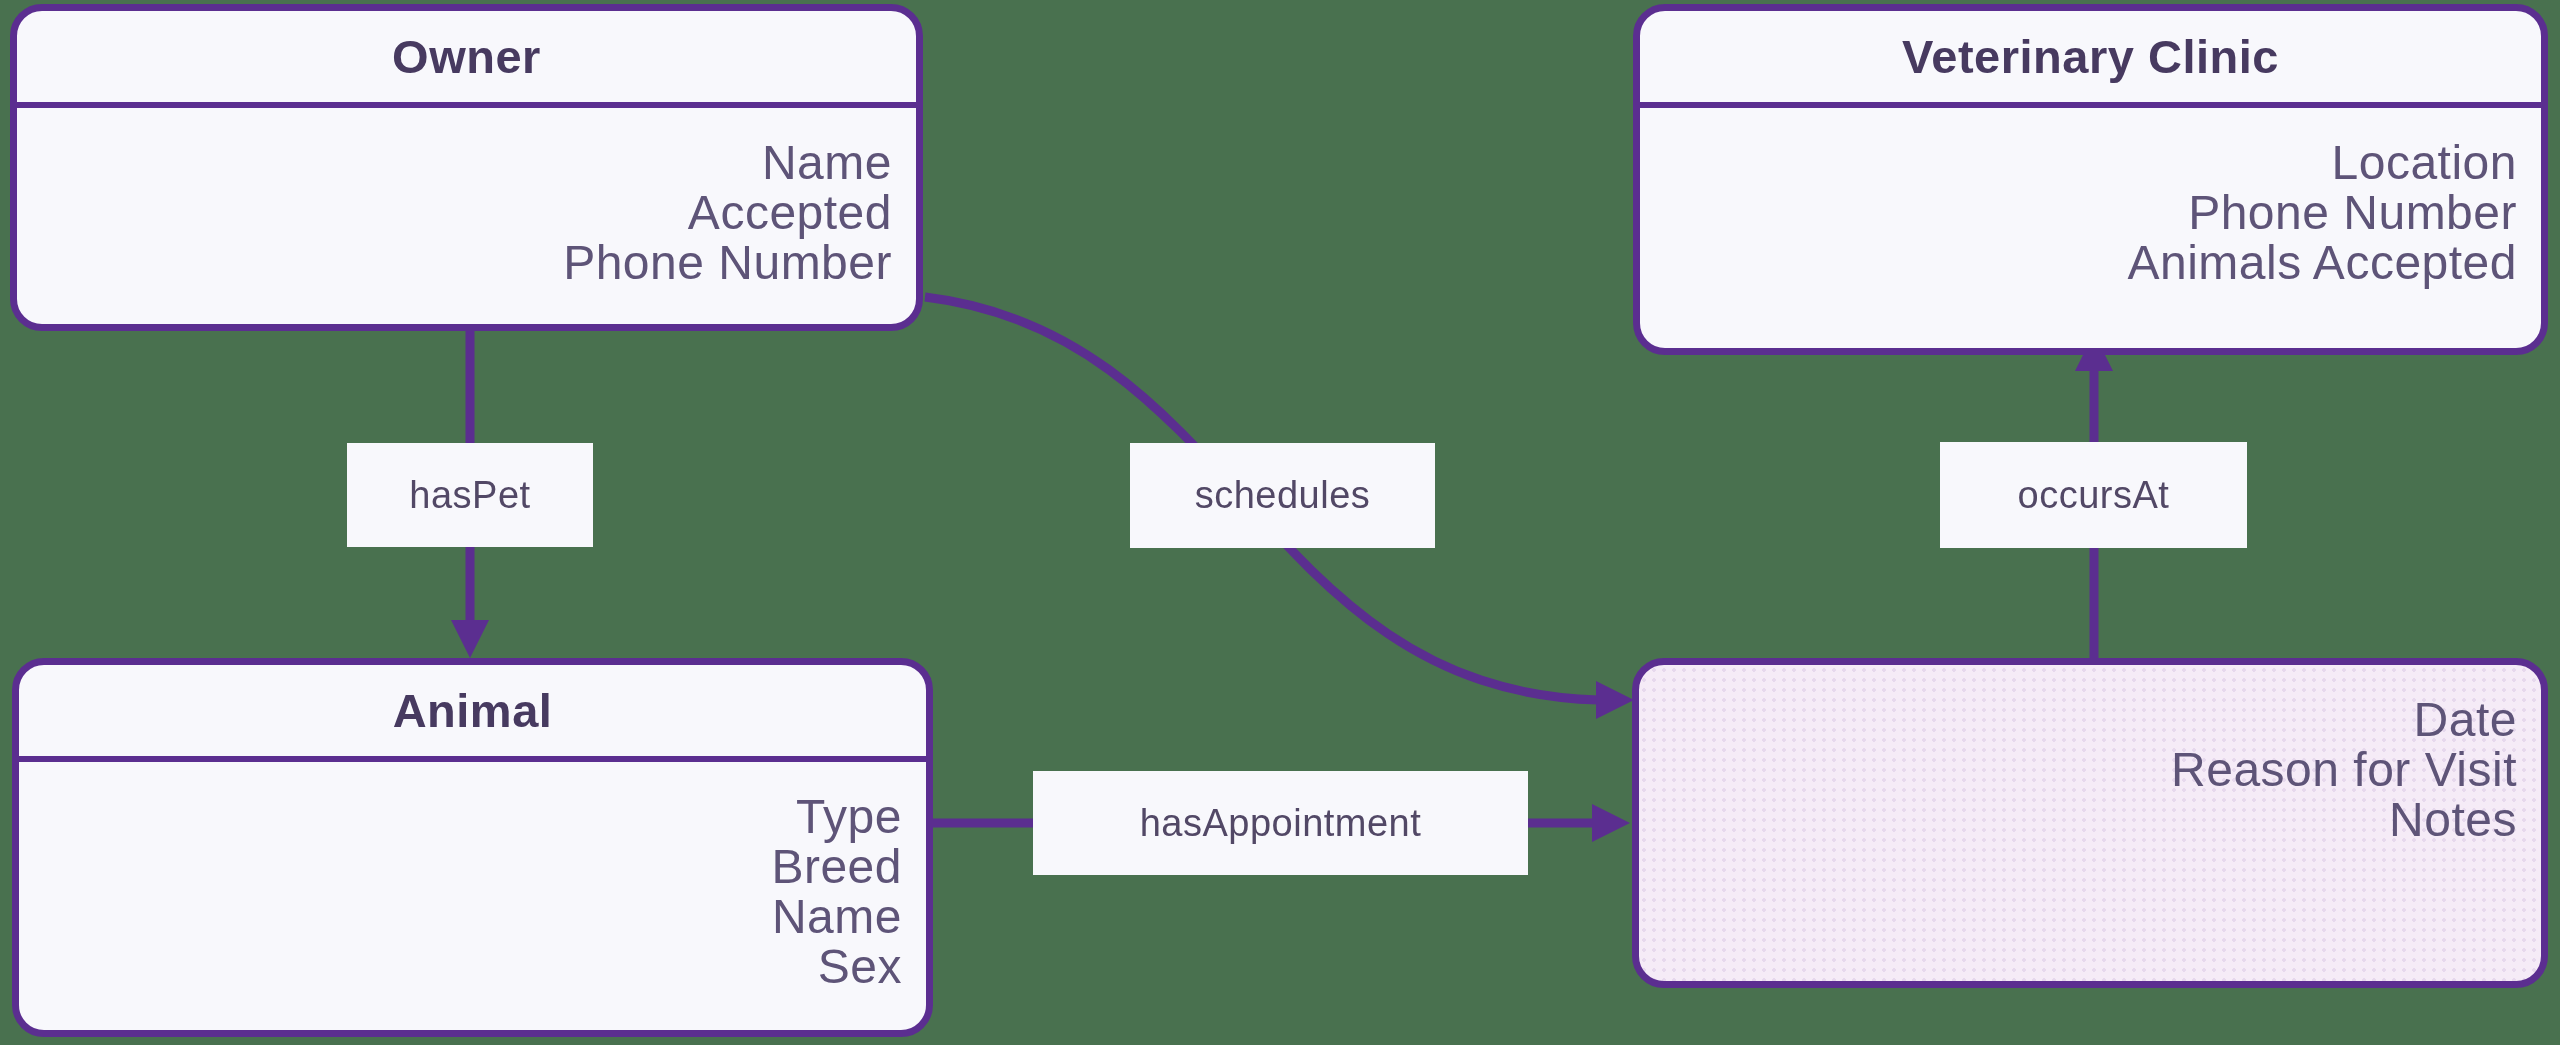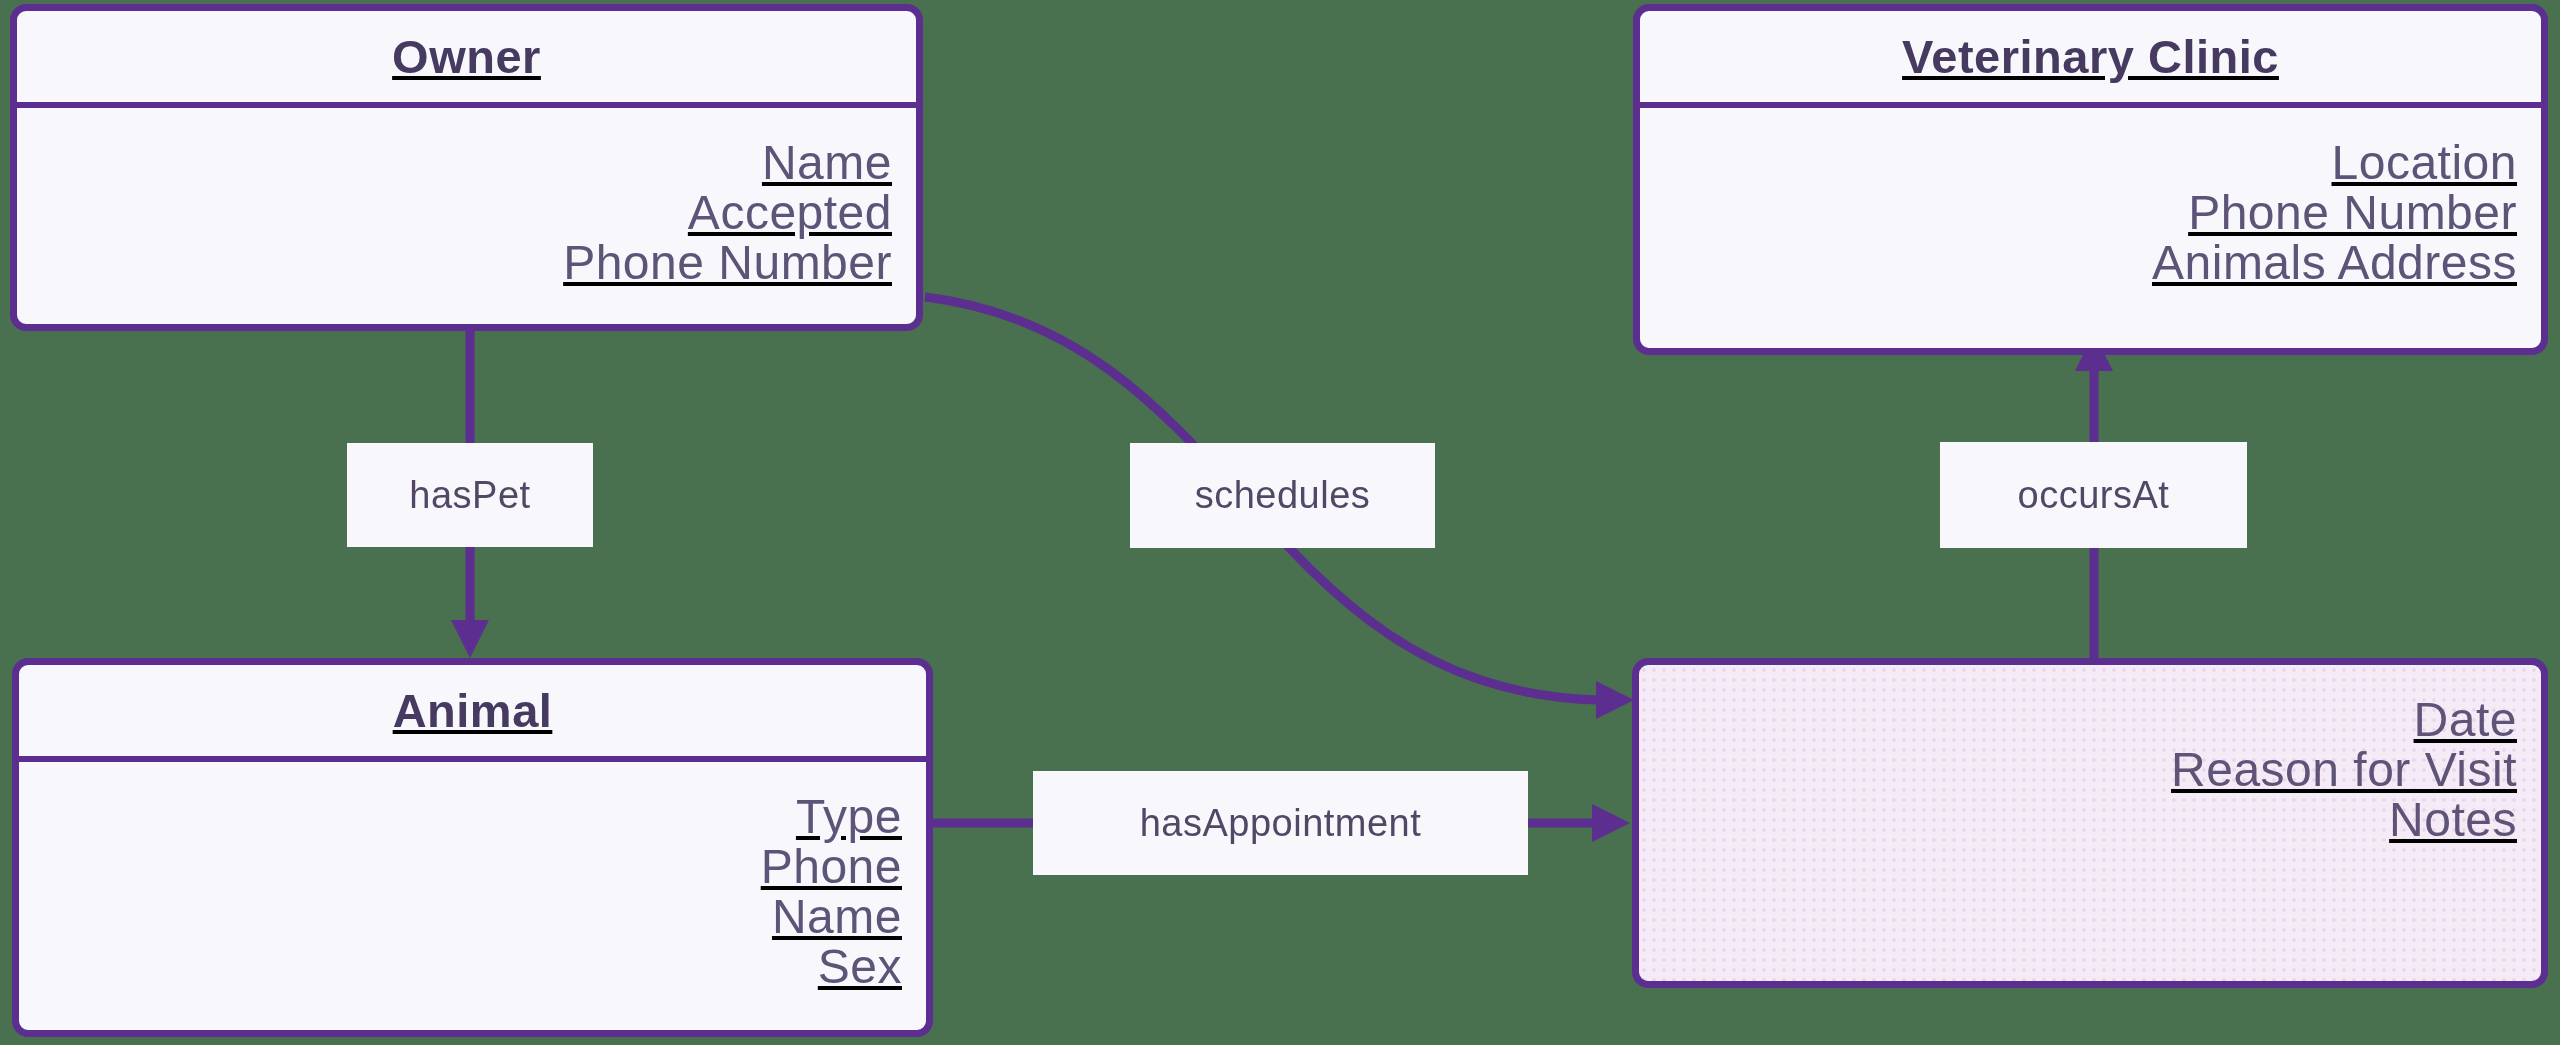--- a/index.html
+++ b/index.html
@@ -21,22 +21,21 @@
     overflow:hidden;
   }
   .arrows{position:absolute;left:0;top:0;z-index:1;}
   .arrows path{stroke:var(--accent);stroke-width:9;fill:none;}
   .arrows polygon{fill:var(--accent);stroke:none;}
 
   .entity{
     position:absolute;z-index:2;
     background:var(--box-fill);
     border:7px solid var(--accent);
-    border-radius:16px;
-    text-decoration:underline;
+    border-radius:32px;
   }
   .entity.tinted{
     background-color:var(--visit-fill);
     background-image:radial-gradient(circle, rgba(103,52,150,0.10) 1.8px, transparent 1.9px);
     background-size:10px 10px;
   }
   .entity-title{
     height:97px;
     display:flex;align-items:center;justify-content:center;
     font-size:47px;font-weight:bold;
@@ -95,29 +94,29 @@
       <div>Accepted</div>
       <div>Phone Number</div>
     </div>
   </div>
 
   <div class="entity" style="left:1633px;top:4px;width:915px;height:351px">
     <div class="entity-title">Veterinary Clinic</div>
     <div class="entity-attrs">
       <div>Location</div>
       <div>Phone Number</div>
-      <div>Animals Address</div>
+      <div>Animals Accepted</div>
     </div>
   </div>
 
   <div class="entity" style="left:12px;top:658px;width:921px;height:379px">
     <div class="entity-title">Animal</div>
     <div class="entity-attrs">
       <div>Type</div>
-      <div>Phone</div>
+      <div>Breed</div>
       <div>Name</div>
       <div>Sex</div>
     </div>
   </div>
 
   <div class="entity tinted" style="left:1632px;top:658px;width:916px;height:330px">
     <div class="entity-attrs">
       <div>Date</div>
       <div>Reason for Visit</div>
       <div>Notes</div>

